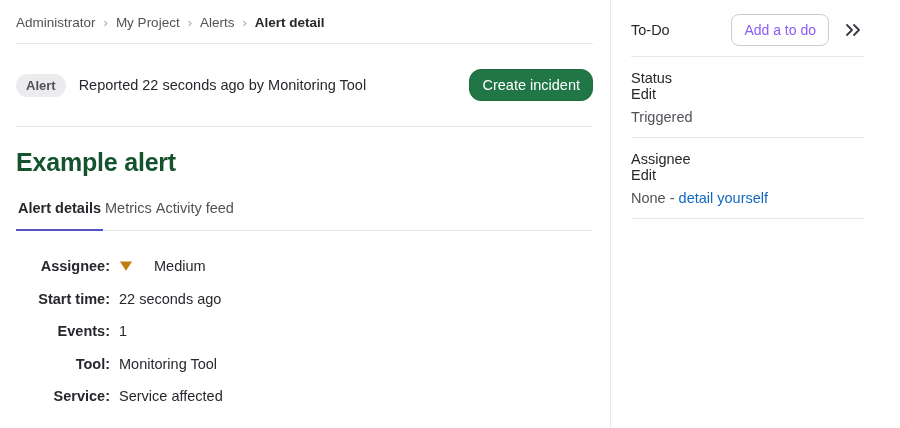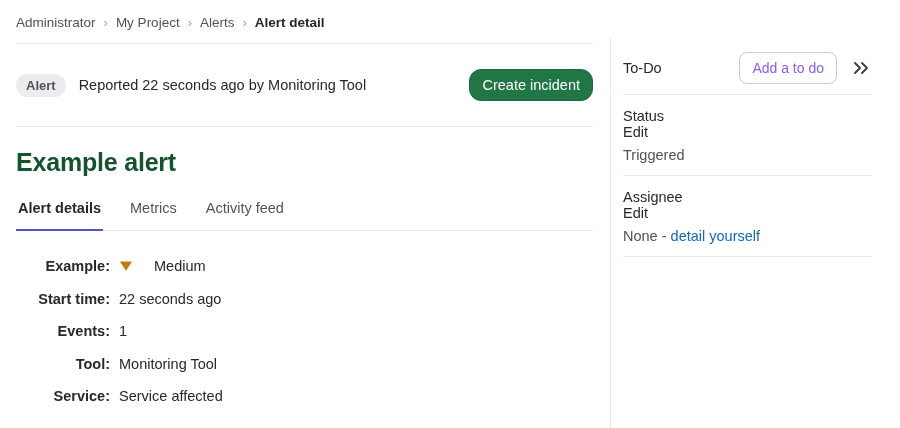--- a/index.html
+++ b/index.html
@@ -40,21 +40,21 @@
     padding: 7px 12px; cursor: pointer;
   }
 
   h1.page-title {
     margin: 21px 0 0 0;
     font-size: 25px; font-weight: 700; color: #14532d;
     letter-spacing: -0.2px;
   }
 
   .tabs {
-    display: flex; gap: 25px;
+    display: flex; 
     margin-top: 19px;
     border-bottom: 1px solid #e8e8ea;
     font-size: 14.5px;
   }
   .tab {
     padding: 4px 2px 13px 2px;
     color: #535158; cursor: pointer;
     margin-bottom: -1px;
   }
   .tab.active {
@@ -71,21 +71,21 @@
   }
   .detail-value {
     margin-left: 9px; font-size: 14.5px; color: #28272d;
     display: flex; align-items: center; gap: 21px;
   }
   .sev-icon { width: 14px; height: 14px; display: inline-block; }
 
   
   .sidebar {
     width: 274px; border-left: 1px solid #e8e8ea;
-    padding: 0 12px; flex: none; margin-top: 38px;
+    padding: 0 20px; flex: none;
   }
   .todo-row { display: flex; align-items: center; padding: 14px 0 10px 0; }
   .todo-label { font-size: 14.5px; color: #28272d; }
   .btn-outline {
     margin-left: auto;
     background: #fff; color: #8b5cf6;
     border: 1px solid #cdccd1; border-radius: 8px;
     font-family: inherit; font-size: 14px;
     padding: 7px 12px; cursor: pointer;
   }
@@ -134,21 +134,21 @@
   <h1 class="page-title">Example alert</h1>
 
   <div class="tabs">
     <div class="tab active">Alert details</div>
     <div class="tab">Metrics</div>
     <div class="tab">Activity feed</div>
   </div>
 
   <div class="details">
     <div class="detail-row">
-      <span class="detail-label">Example:</span>
+      <span class="detail-label">Assignee:</span>
       <span class="detail-value">
         <svg class="sev-icon" viewBox="0 0 16 16" aria-hidden="true">
           <path d="M8 13.5 L1.2 3.2 Q1 2.8 1.5 2.8 L14.5 2.8 Q15 2.8 14.8 3.2 Z" fill="#c17d10"></path>
         </svg>
         <span>Medium</span>
       </span>
     </div>
     <div class="detail-row">
       <span class="detail-label">Start time:</span>
       <span class="detail-value">22 seconds ago</span>

